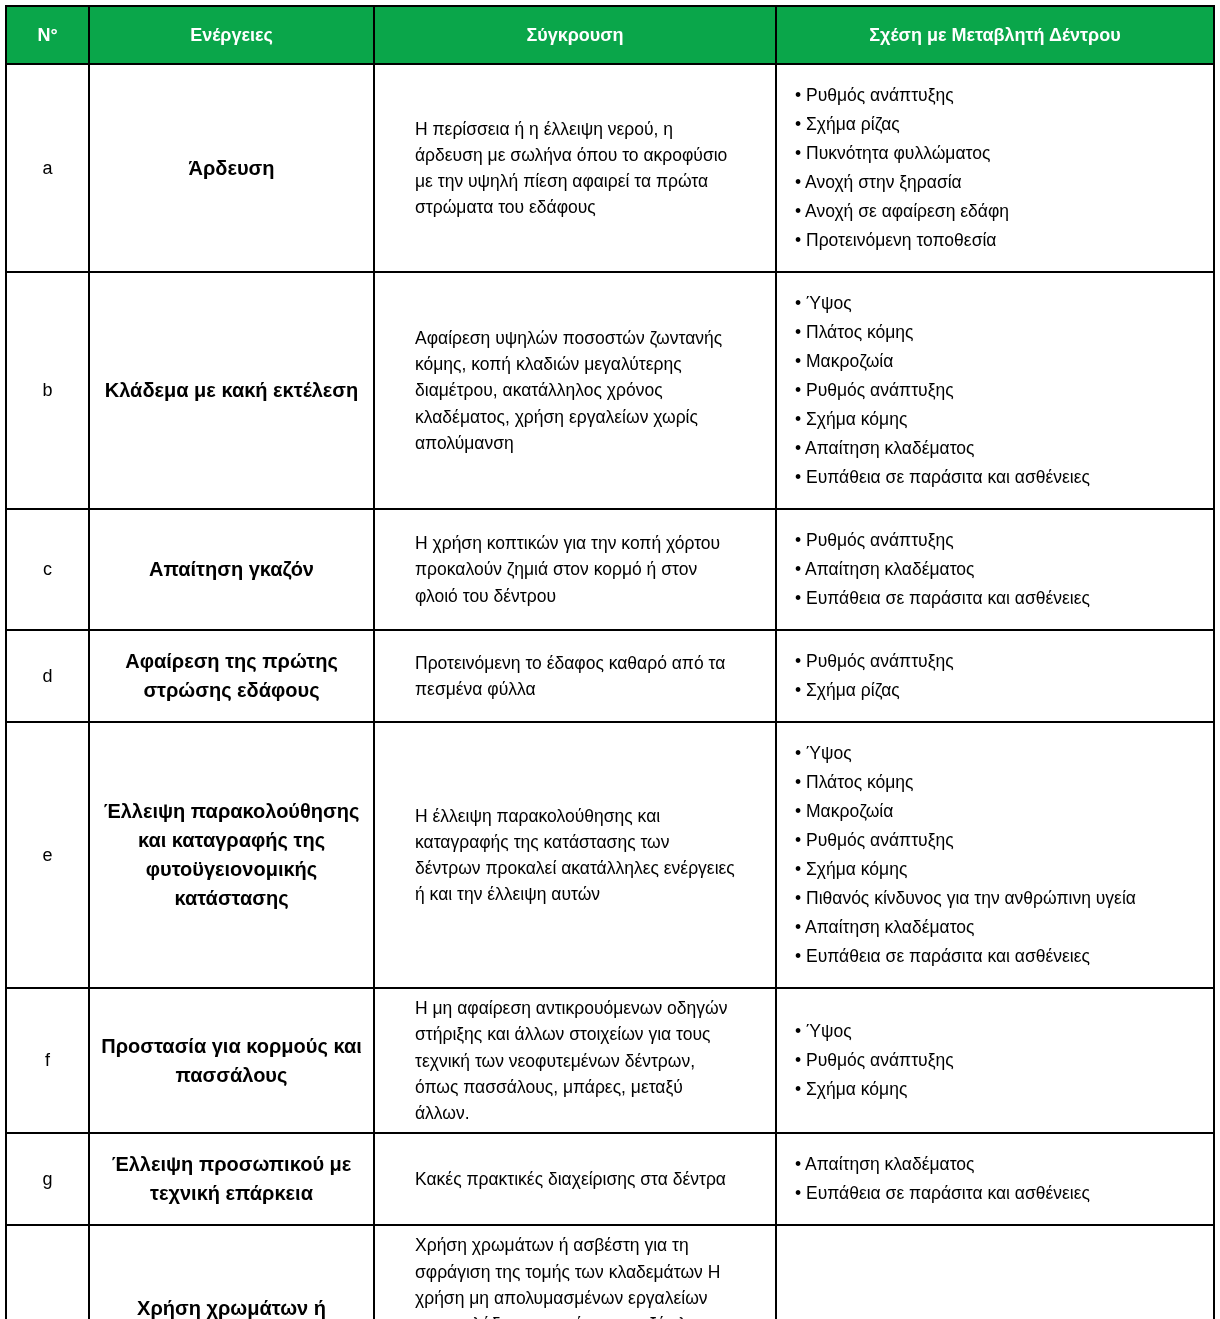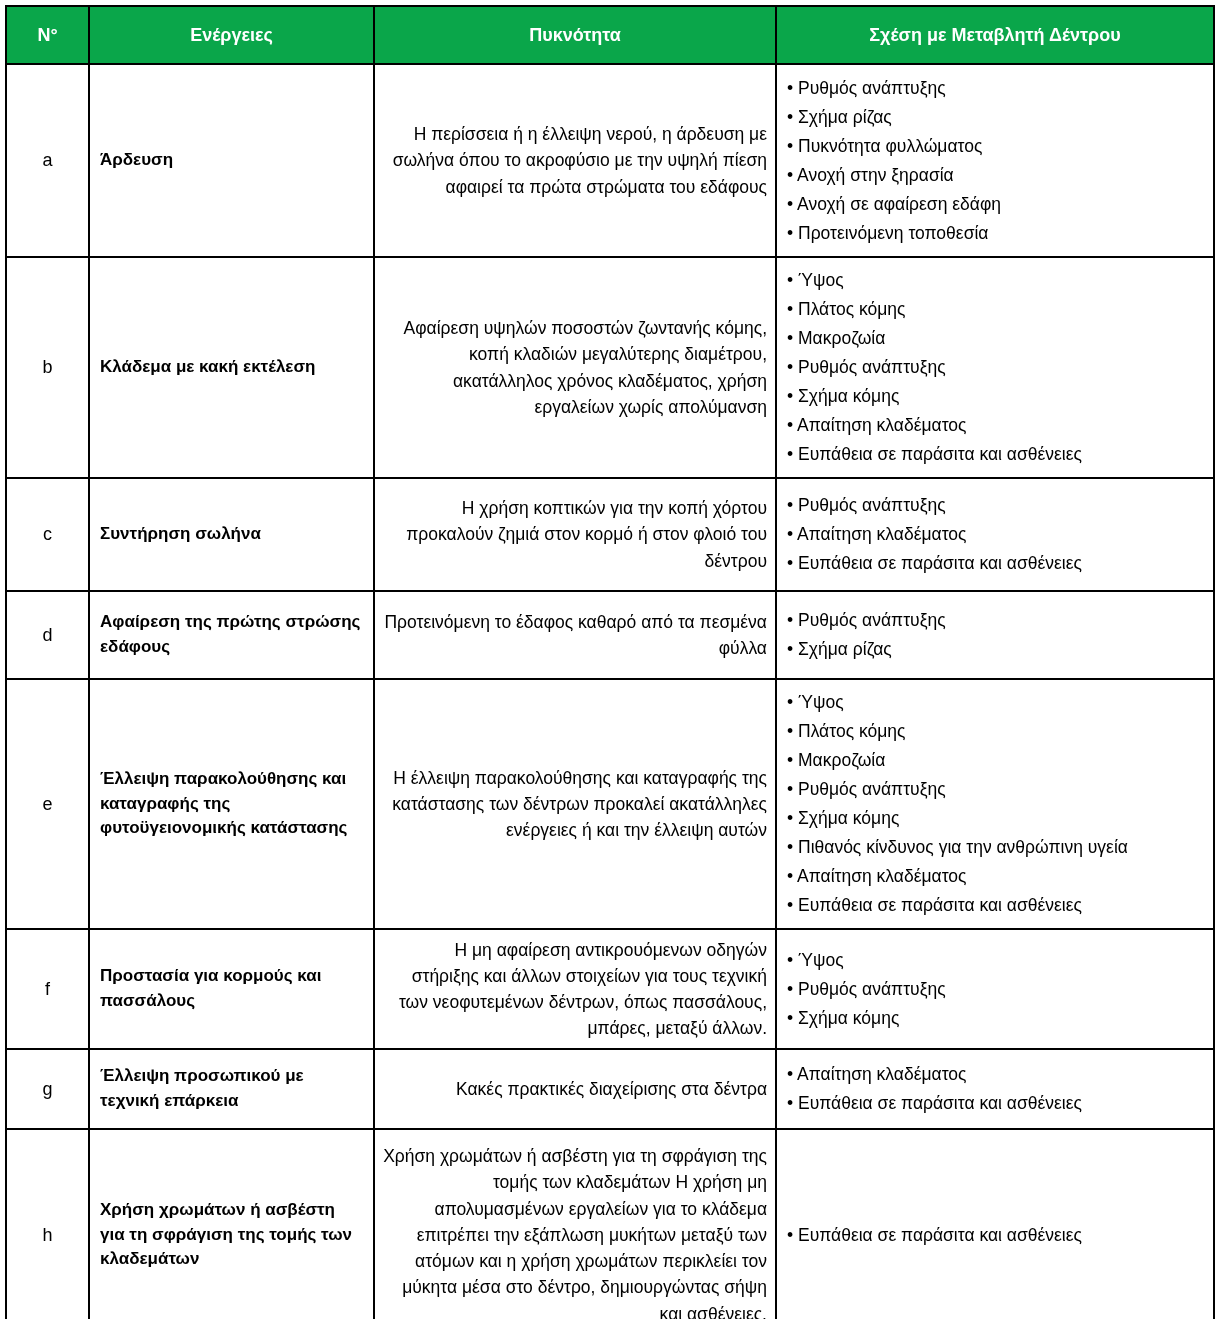--- a/index.html
+++ b/index.html
@@ -45,39 +45,40 @@
     font-weight: bold;
     text-align: center;
     padding: 2px 6px;
   }
   td.col-id {
     text-align: center;
     font-size: 18px;
     padding: 2px;
   }
   td.col-action {
+    text-align: center;
     font-weight: bold;
-    font-size: 17px;
+    font-size: 20px;
     line-height: 1.45;
     padding: 4px 10px;
   }
   td.col-conflict {
-    text-align: right;
+    text-align: left;
     font-size: 17.5px;
     line-height: 1.5;
-    padding: 6px 8px;
+    padding: 6px 40px;
   }
   td.col-vars {
     text-align: left;
     font-size: 17.5px;
     padding: 8px 6px 8px 10px;
   }
   td.col-vars ul {
     list-style: none;
-    margin: 0;
+    margin: 8px;
     padding: 0;
   }
   td.col-vars li {
     line-height: 29px;
     white-space: nowrap;
   }
   td.col-vars li::before {
     content: attr(data-bullet) " ";
   }
   
@@ -98,21 +99,21 @@
     <colgroup>
       <col class="c-id">
       <col class="c-action">
       <col class="c-conf">
       <col class="c-vars">
     </colgroup>
     <thead>
       <tr>
         <th>N°</th>
         <th>Ενέργειες</th>
-        <th>Πυκνότητα</th>
+        <th>Σύγκρουση</th>
         <th>Σχέση με Μεταβλητή Δέντρου</th>
       </tr>
     </thead>
     <tbody id="table-body">
         <tr>
           <td class="col-id">a</td>
           <td class="col-action">Άρδευση</td>
           <td class="col-conflict">Η περίσσεια ή η έλλειψη νερού, η άρδευση με σωλήνα όπου το ακροφύσιο με την υψηλή πίεση αφαιρεί τα πρώτα στρώματα του εδάφους</td>
           <td class="col-vars">
             <ul>
@@ -136,21 +137,21 @@
               <li data-bullet="•">Μακροζωία</li>
               <li data-bullet="•">Ρυθμός ανάπτυξης</li>
               <li data-bullet="•">Σχήμα κόμης</li>
               <li data-bullet="•">Απαίτηση κλαδέματος</li>
               <li data-bullet="•">Ευπάθεια σε παράσιτα και ασθένειες</li>
             </ul>
           </td>
         </tr>
         <tr>
           <td class="col-id">c</td>
-          <td class="col-action">Συντήρηση σωλήνα</td>
+          <td class="col-action">Απαίτηση γκαζόν</td>
           <td class="col-conflict">Η χρήση κοπτικών για την κοπή χόρτου προκαλούν ζημιά στον κορμό ή στον φλοιό του δέντρου</td>
           <td class="col-vars">
             <ul>
               <li data-bullet="•">Ρυθμός ανάπτυξης</li>
               <li data-bullet="•">Απαίτηση κλαδέματος</li>
               <li data-bullet="•">Ευπάθεια σε παράσιτα και ασθένειες</li>
             </ul>
           </td>
         </tr>
         <tr>

